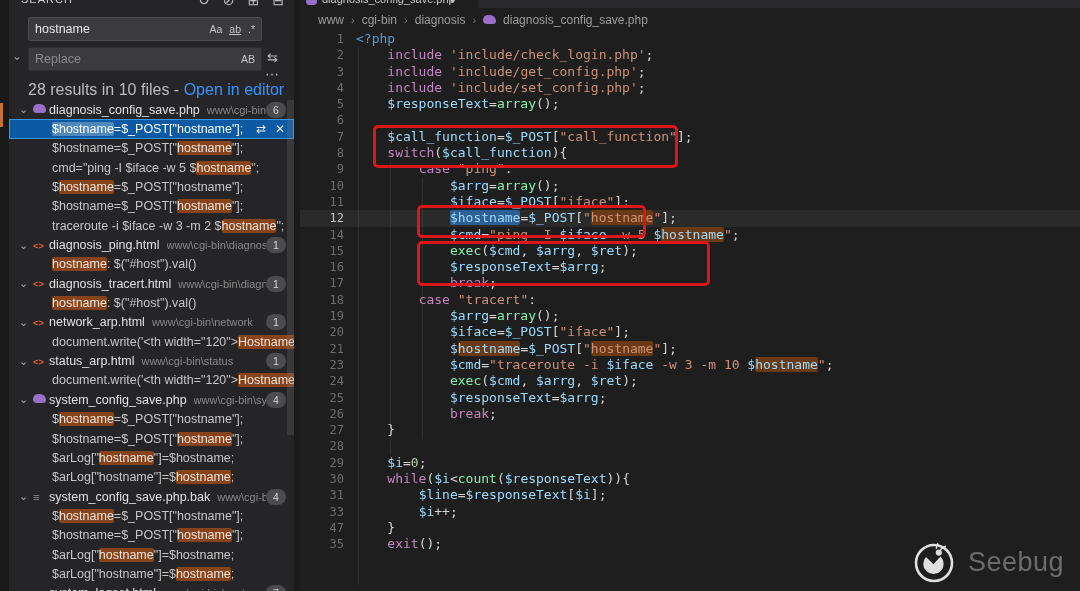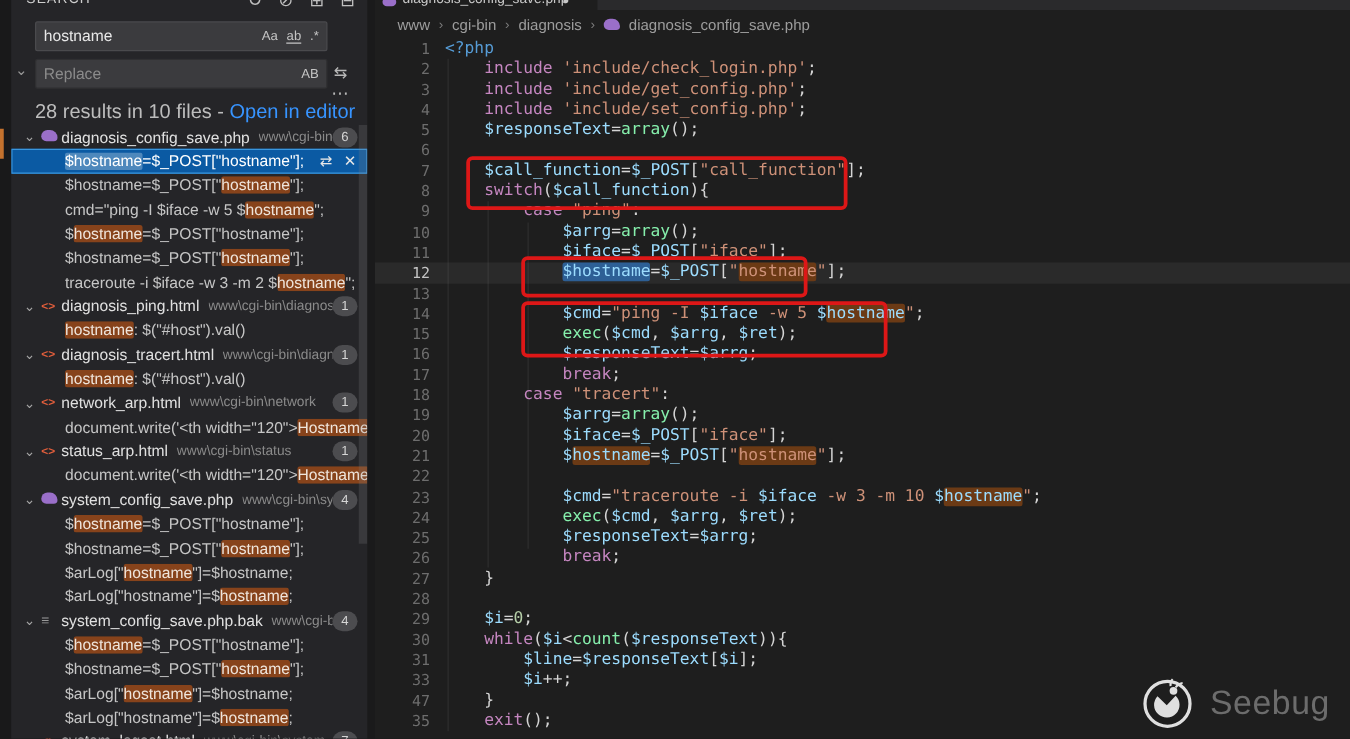--- a/index.html
+++ b/index.html
@@ -272,30 +272,28 @@
       <div class="crow"><span class="gut">3</span><span class="ct"><span class="tok-pun">    </span><span class="tok-kw">include </span><span class="tok-str">'include/get_config.php'</span><span class="tok-pun">;</span></span></div>
       <div class="crow"><span class="gut">4</span><span class="ct"><span class="tok-pun">    </span><span class="tok-kw">include </span><span class="tok-str">'include/set_config.php'</span><span class="tok-pun">;</span></span></div>
       <div class="crow"><span class="gut">5</span><span class="ct"><span class="tok-pun">    </span><span class="tok-var">$responseText</span><span class="tok-pun">=</span><span class="tok-fn">array</span><span class="tok-pun">();</span></span></div>
       <div class="crow"><span class="gut">6</span><span class="ct"></span></div>
       <div class="crow"><span class="gut">7</span><span class="ct"><span class="tok-pun">    </span><span class="tok-var">$call_function</span><span class="tok-pun">=</span><span class="tok-var">$_POST</span><span class="tok-pun">[</span><span class="tok-str">"call_function"</span><span class="tok-pun">];</span></span></div>
       <div class="crow"><span class="gut">8</span><span class="ct"><span class="tok-pun">    </span><span class="tok-kw">switch</span><span class="tok-pun">(</span><span class="tok-var">$call_function</span><span class="tok-pun">){</span></span></div>
       <div class="crow"><span class="gut">9</span><span class="ct"><span class="tok-pun">        </span><span class="tok-kw">case </span><span class="tok-str">"ping"</span><span class="tok-pun">:</span></span></div>
       <div class="crow"><span class="gut">10</span><span class="ct"><span class="tok-pun">            </span><span class="tok-var">$arrg</span><span class="tok-pun">=</span><span class="tok-fn">array</span><span class="tok-pun">();</span></span></div>
       <div class="crow"><span class="gut">11</span><span class="ct"><span class="tok-pun">            </span><span class="tok-var">$iface</span><span class="tok-pun">=</span><span class="tok-var">$_POST</span><span class="tok-pun">[</span><span class="tok-str">"iface"</span><span class="tok-pun">];</span></span></div>
       <div class="crow cur"><span class="gut">12</span><span class="ct"><span class="tok-pun">            </span><span class="tok-var f-sel">$hostname</span><span class="tok-pun">=</span><span class="tok-var">$_POST</span><span class="tok-pun">[</span><span class="tok-str">"</span><span class="tok-str f-find">hostname</span><span class="tok-str">"</span><span class="tok-pun">];</span></span></div>
-      <div class="crow"><span class="gut">13</span><span class="ct"></span></div>
       <div class="crow"><span class="gut">14</span><span class="ct"><span class="tok-pun">            </span><span class="tok-var">$cmd</span><span class="tok-pun">=</span><span class="tok-str">"ping -I </span><span class="tok-var">$iface</span><span class="tok-str"> -w 5 </span><span class="tok-var">$</span><span class="tok-var f-find">hostname</span><span class="tok-str">"</span><span class="tok-pun">;</span></span></div>
       <div class="crow"><span class="gut">15</span><span class="ct"><span class="tok-pun">            </span><span class="tok-fn">exec</span><span class="tok-pun">(</span><span class="tok-var">$cmd</span><span class="tok-pun">, </span><span class="tok-var">$arrg</span><span class="tok-pun">, </span><span class="tok-var">$ret</span><span class="tok-pun">);</span></span></div>
       <div class="crow"><span class="gut">16</span><span class="ct"><span class="tok-pun">            </span><span class="tok-var">$responseText</span><span class="tok-pun">=</span><span class="tok-var">$arrg</span><span class="tok-pun">;</span></span></div>
       <div class="crow"><span class="gut">17</span><span class="ct"><span class="tok-pun">            </span><span class="tok-kw">break</span><span class="tok-pun">;</span></span></div>
       <div class="crow"><span class="gut">18</span><span class="ct"><span class="tok-pun">        </span><span class="tok-kw">case </span><span class="tok-str">"tracert"</span><span class="tok-pun">:</span></span></div>
       <div class="crow"><span class="gut">19</span><span class="ct"><span class="tok-pun">            </span><span class="tok-var">$arrg</span><span class="tok-pun">=</span><span class="tok-fn">array</span><span class="tok-pun">();</span></span></div>
       <div class="crow"><span class="gut">20</span><span class="ct"><span class="tok-pun">            </span><span class="tok-var">$iface</span><span class="tok-pun">=</span><span class="tok-var">$_POST</span><span class="tok-pun">[</span><span class="tok-str">"iface"</span><span class="tok-pun">];</span></span></div>
       <div class="crow"><span class="gut">21</span><span class="ct"><span class="tok-pun">            </span><span class="tok-var">$</span><span class="tok-var f-find">hostname</span><span class="tok-pun">=</span><span class="tok-var">$_POST</span><span class="tok-pun">[</span><span class="tok-str">"</span><span class="tok-str f-find">hostname</span><span class="tok-str">"</span><span class="tok-pun">];</span></span></div>
-      <div class="crow"><span class="gut">22</span><span class="ct"></span></div>
       <div class="crow"><span class="gut">23</span><span class="ct"><span class="tok-pun">            </span><span class="tok-var">$cmd</span><span class="tok-pun">=</span><span class="tok-str">"traceroute -i </span><span class="tok-var">$iface</span><span class="tok-str"> -w 3 -m 10 </span><span class="tok-var">$</span><span class="tok-var f-find">hostname</span><span class="tok-str">"</span><span class="tok-pun">;</span></span></div>
       <div class="crow"><span class="gut">24</span><span class="ct"><span class="tok-pun">            </span><span class="tok-fn">exec</span><span class="tok-pun">(</span><span class="tok-var">$cmd</span><span class="tok-pun">, </span><span class="tok-var">$arrg</span><span class="tok-pun">, </span><span class="tok-var">$ret</span><span class="tok-pun">);</span></span></div>
       <div class="crow"><span class="gut">25</span><span class="ct"><span class="tok-pun">            </span><span class="tok-var">$responseText</span><span class="tok-pun">=</span><span class="tok-var">$arrg</span><span class="tok-pun">;</span></span></div>
       <div class="crow"><span class="gut">26</span><span class="ct"><span class="tok-pun">            </span><span class="tok-kw">break</span><span class="tok-pun">;</span></span></div>
       <div class="crow"><span class="gut">27</span><span class="ct"><span class="tok-pun">    }</span></span></div>
       <div class="crow"><span class="gut">28</span><span class="ct"></span></div>
       <div class="crow"><span class="gut">29</span><span class="ct"><span class="tok-pun">    </span><span class="tok-var">$i</span><span class="tok-pun">=</span><span class="tok-num">0</span><span class="tok-pun">;</span></span></div>
       <div class="crow"><span class="gut">30</span><span class="ct"><span class="tok-pun">    </span><span class="tok-kw">while</span><span class="tok-pun">(</span><span class="tok-var">$i</span><span class="tok-pun">&lt;</span><span class="tok-fn">count</span><span class="tok-pun">(</span><span class="tok-var">$responseText</span><span class="tok-pun">)){</span></span></div>
       <div class="crow"><span class="gut">31</span><span class="ct"><span class="tok-pun">        </span><span class="tok-var">$line</span><span class="tok-pun">=</span><span class="tok-var">$responseText</span><span class="tok-pun">[</span><span class="tok-var">$i</span><span class="tok-pun">];</span></span></div>
       <div class="crow"><span class="gut">33</span><span class="ct"><span class="tok-pun">        </span><span class="tok-var">$i</span><span class="tok-pun">++;</span></span></div>

